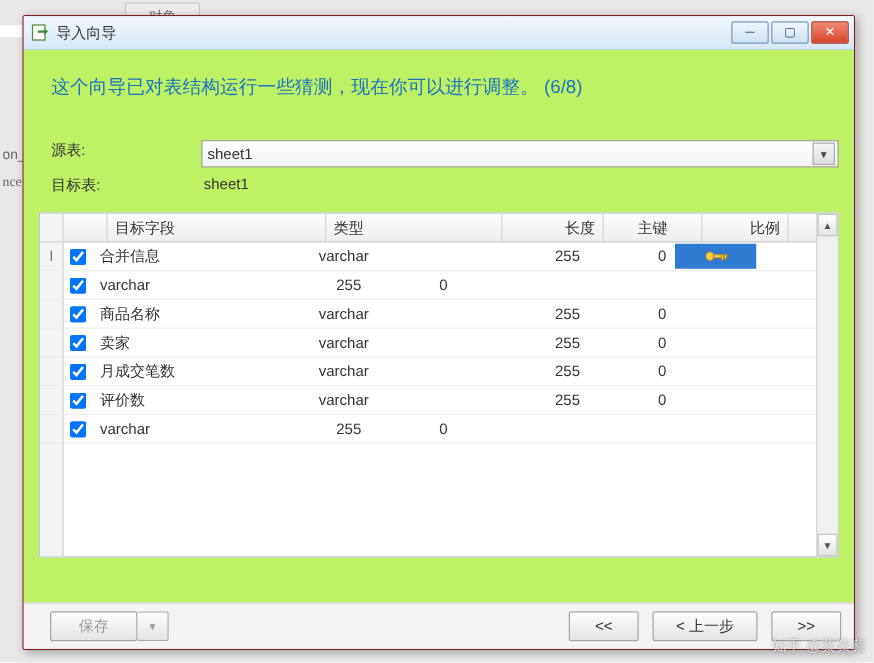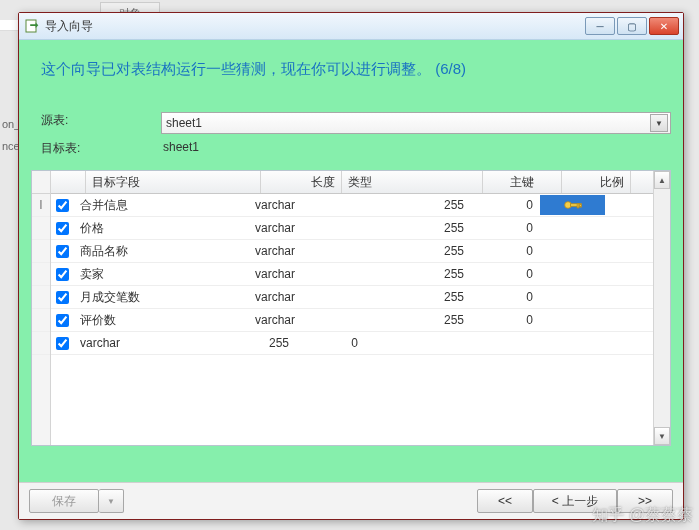--- a/index.html
+++ b/index.html
@@ -59,21 +59,21 @@
     background: linear-gradient(#f08a77, #d9442b);
     border-color: #a8321f;
     color: #fff;
   }
 
   .body-area {
     flex: 1;
     padding: 6px 12px 8px 12px;
     display: flex;
     flex-direction: column;
-    background: #86efac;
+    background: #bef264;
   }
   .desc {
     color: #1a73c2;
     font-size: 15px;
     padding: 14px 0 30px 10px;
   }
   .form-row {
     display: flex;
     align-items: flex-start;
     padding: 3px 0 3px 10px;
@@ -185,43 +185,43 @@
   }
   .btn {
     height: 22px;
     min-width: 62px;
     padding: 0 10px;
     border: 1px solid #a7a7a7;
     background: linear-gradient(#fdfdfd,#e4e4e4);
     border-radius: 2px;
     display: inline-flex; align-items: center; justify-content: center;
     font-size: 12px; color: #333;
-    margin-left: 0;
+    margin-left: 11px;
     cursor: pointer;
   }
   .btn.small-arrow { min-width: 16px; padding: 0 4px; margin-left: 0; border-left: none; }
   .btn.disabled { color:#9a9a9a; }
   .spacer { flex:1; }
 
   .watermark {
     position:absolute; right:6px; bottom:4px;
     color: rgba(255,255,255,0.7);
-    font-size: 16px;
+    font-size: 12px;
     text-shadow: 0 0 2px rgba(0,0,0,0.5);
     pointer-events: none;
   }
   input[type=checkbox]{ width:13px;height:13px; }
 </style>
 </head>
 <body>
 
 <div class="bg-fragment bg-tab">对象</div>
 <div class="bg-fragment bg-306"></div>
 <div class="bg-fragment" style="left:2px; top:118px;">on_</div>
-<div class="bg-fragment" style="left:2px; top:140px;">nce</div>
+<div class="bg-fragment" style="left:2px; top:140px;font-family:Liberation Serif, serif;">nce</div>
 
 <div class="window">
   <div class="titlebar">
     <svg class="titlebar-icon" viewBox="0 0 16 16">
       <rect x="1" y="2" width="10" height="12" fill="#fff" stroke="#5a8a3a"></rect>
       <path d="M8 7 L14 7 L14 5 L17 8 L14 11 L14 9 L8 9 Z" fill="#3a8a3a" transform="translate(-2,0) scale(0.9)"></path>
     </svg>
     <span class="titlebar-text">导入向导</span>
     <div class="win-btns">
       <div class="win-btn">
@@ -261,22 +261,22 @@
             <div class="gutter-cell"></div>
             <div class="gutter-cell"></div>
             <div class="gutter-cell"></div>
             <div class="gutter-cell"></div>
           </div>
       </div>
       <div class="grid-main">
         <div class="grid-header">
           <div class="gh col-check"></div>
           <div class="gh col-field">目标字段</div>
+          <div class="gh col-type">类型</div>
           <div class="gh col-len">长度</div>
-          <div class="gh col-type">类型</div>
           <div class="gh col-pk">主键</div>
           <div class="gh col-scale">比例</div>
         </div>
         <div class="grid-rows" id="grid-rows">
             <div class="gr">
               <div class="gc col-check">
                 <input type="checkbox" checked="" style="">
               </div>
               <div class="gc col-field">合并信息</div>
               <div class="gc col-type">varchar</div>
@@ -290,21 +290,20 @@
                     <rect x="17" y="5.5" width="2" height="5" fill="#f4cf4a" stroke="#b88a1a"></rect>
                     <rect x="20" y="5.5" width="2" height="4" fill="#f4cf4a" stroke="#b88a1a"></rect>
                   </svg>
                 </div>
               </div>
             </div>
             <div class="gr">
               <div class="gc col-check">
                 <input type="checkbox" checked="" style="">
               </div>
-              <div class="gc col-field">价格</div>
               <div class="gc col-type">varchar</div>
               <div class="gc col-len">255</div>
               <div class="gc col-scale">0</div>
               <div class="gc col-pk"></div>
             </div>
             <div class="gr">
               <div class="gc col-check">
                 <input type="checkbox" checked="" style="">
               </div>
               <div class="gc col-field">商品名称</div>

